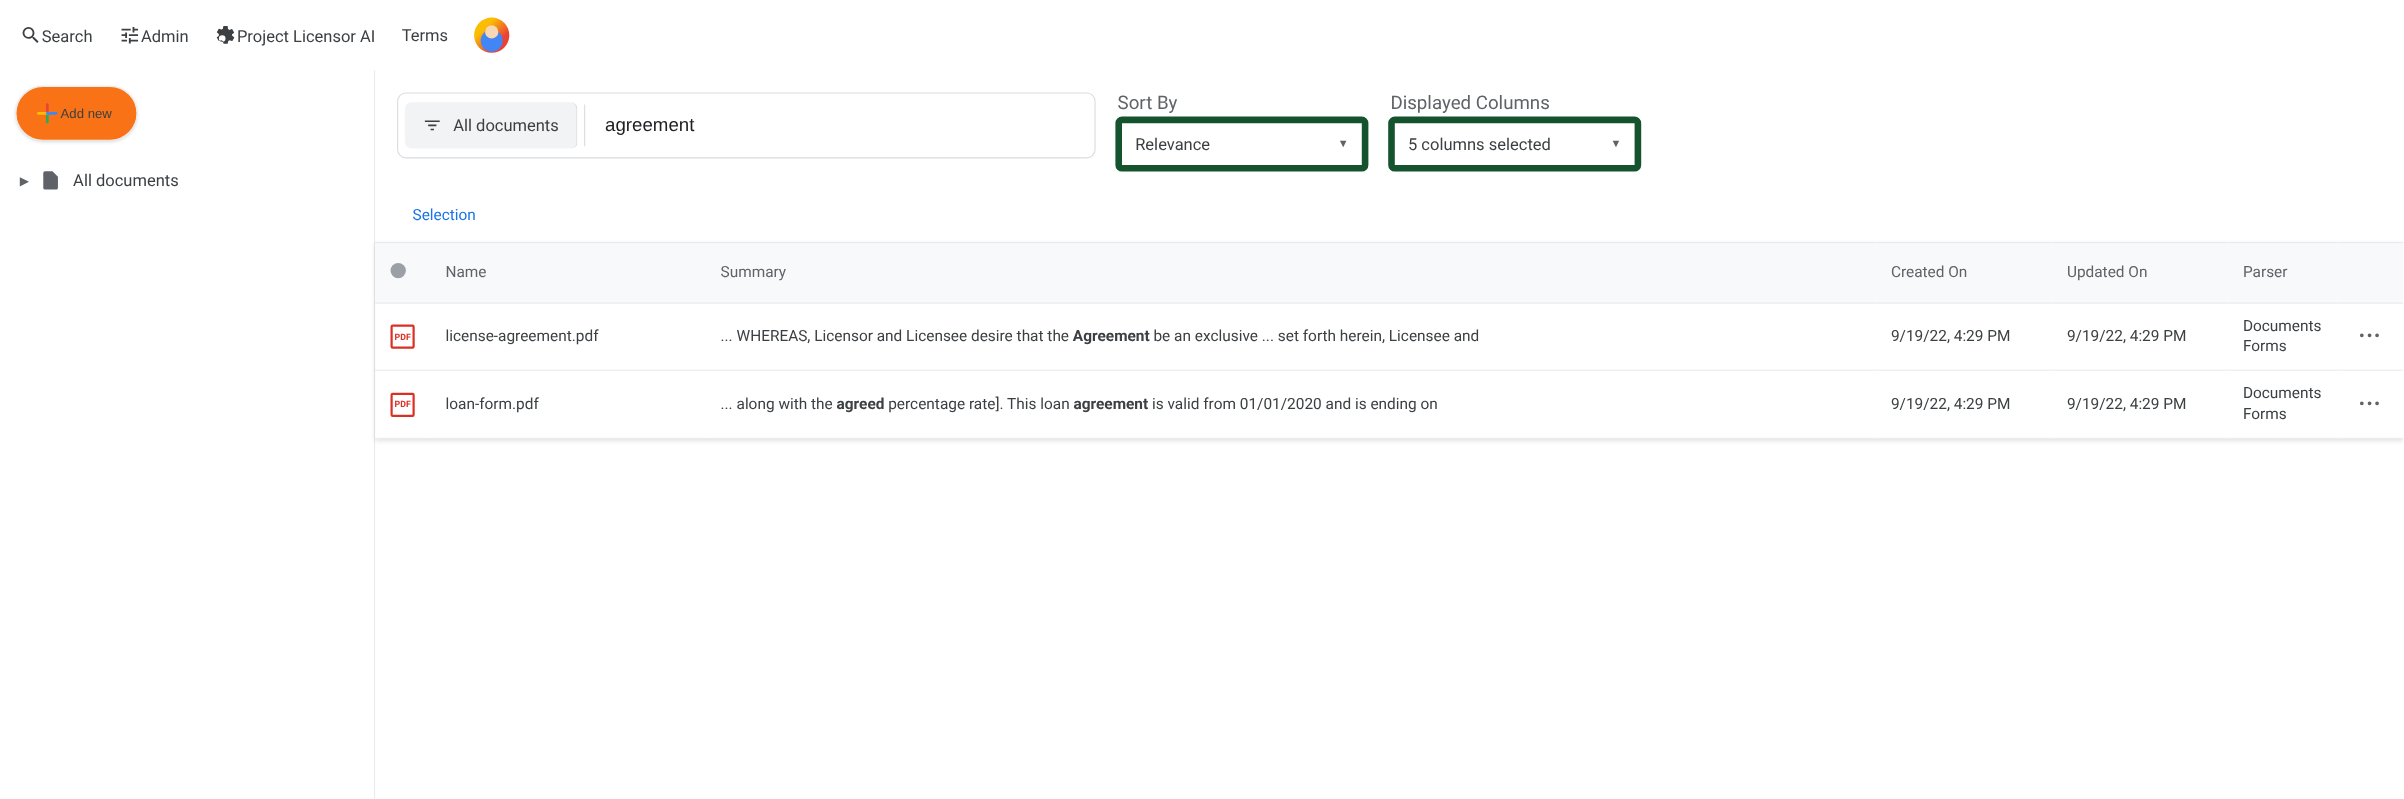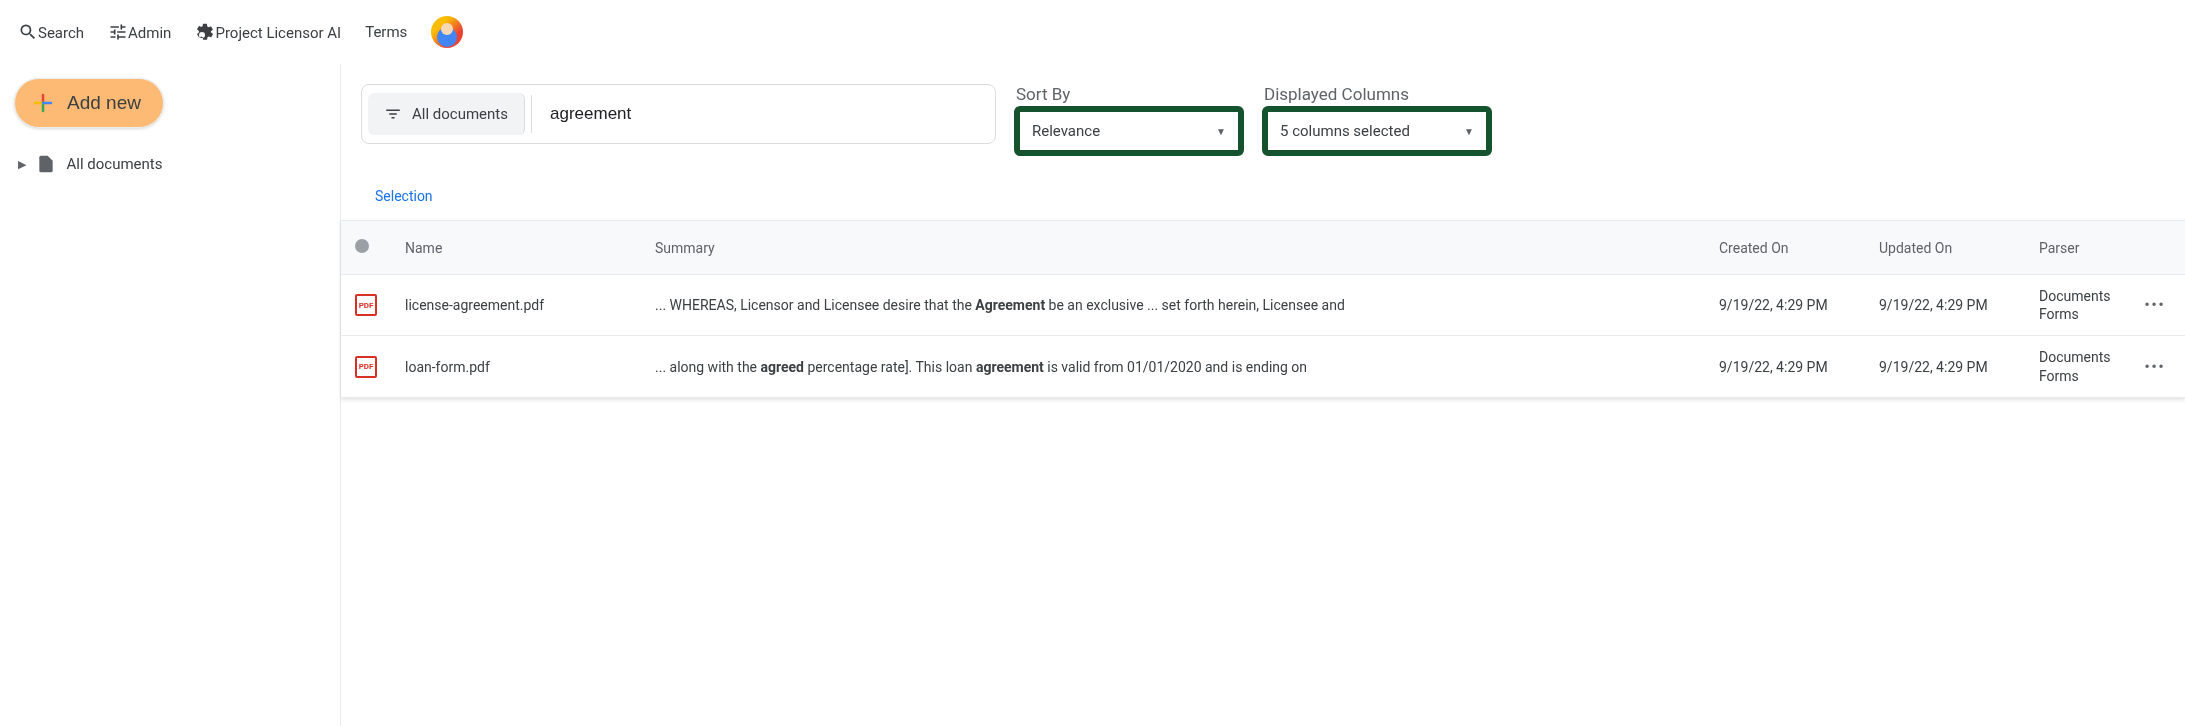--- a/index.html
+++ b/index.html
@@ -54,30 +54,29 @@
       height: calc(100vh - 64px);
     }
     .sidebar {
       width: 340px;
       padding: 14px 10px;
       flex-shrink: 0;
     }
     .add-new-btn {
       display: inline-flex;
       align-items: center;
-      gap: 12px;
-      background: #fdba74;
+      background: #f97316;
       border: 1px solid #eceded;
       border-radius: 28px;
       padding: 12px 22px 12px 16px;
       box-shadow: 0 1px 3px rgba(60,64,67,.2);
       cursor: pointer;
       margin-left: 4px;
       margin-bottom: 20px;
-      font-size: 19px;
+      font-size: 12px;
       color: #3c4043;
     }
     .plus-icon { width: 24px; height: 24px; }
     .tree-item {
       display: flex;
       align-items: center;
       gap: 10px;
       padding: 6px 8px;
       color: #3c4043;
       cursor: pointer;

